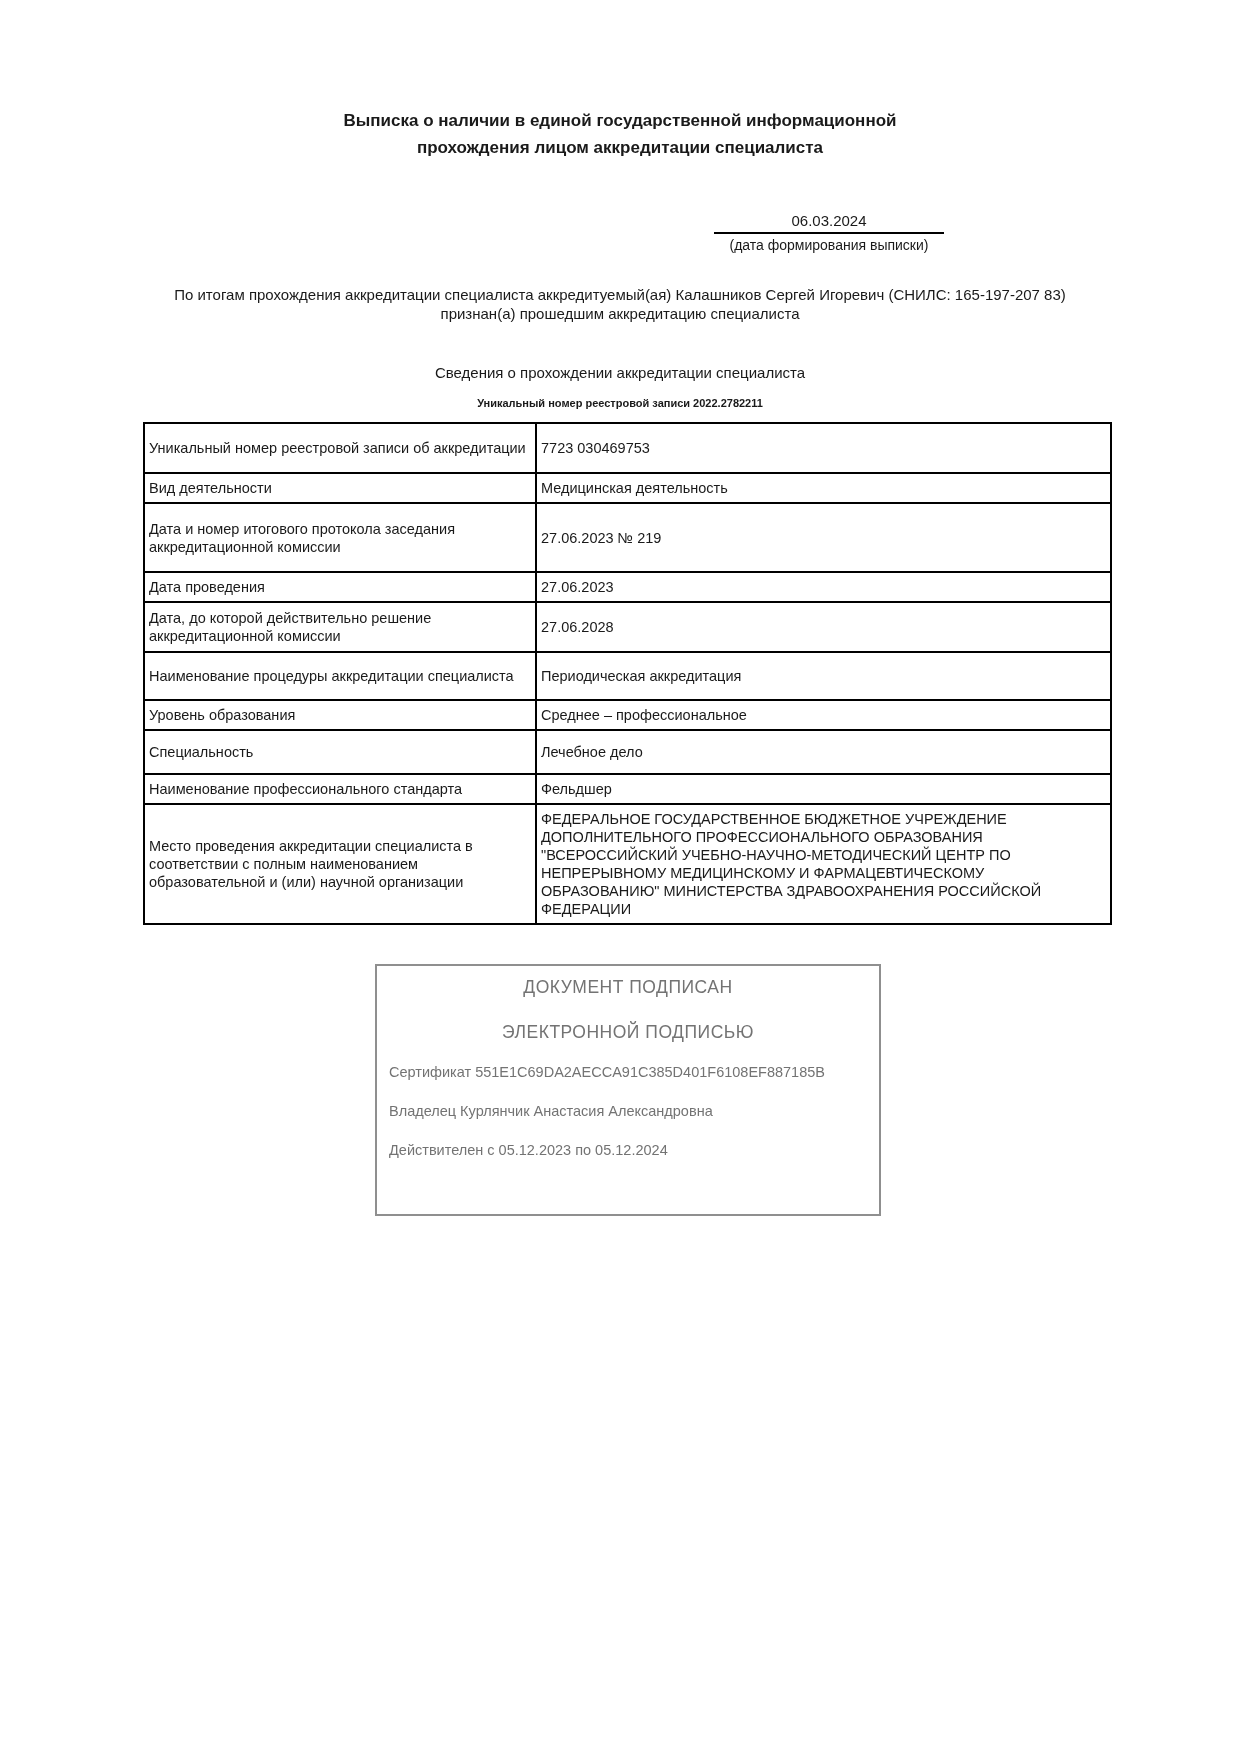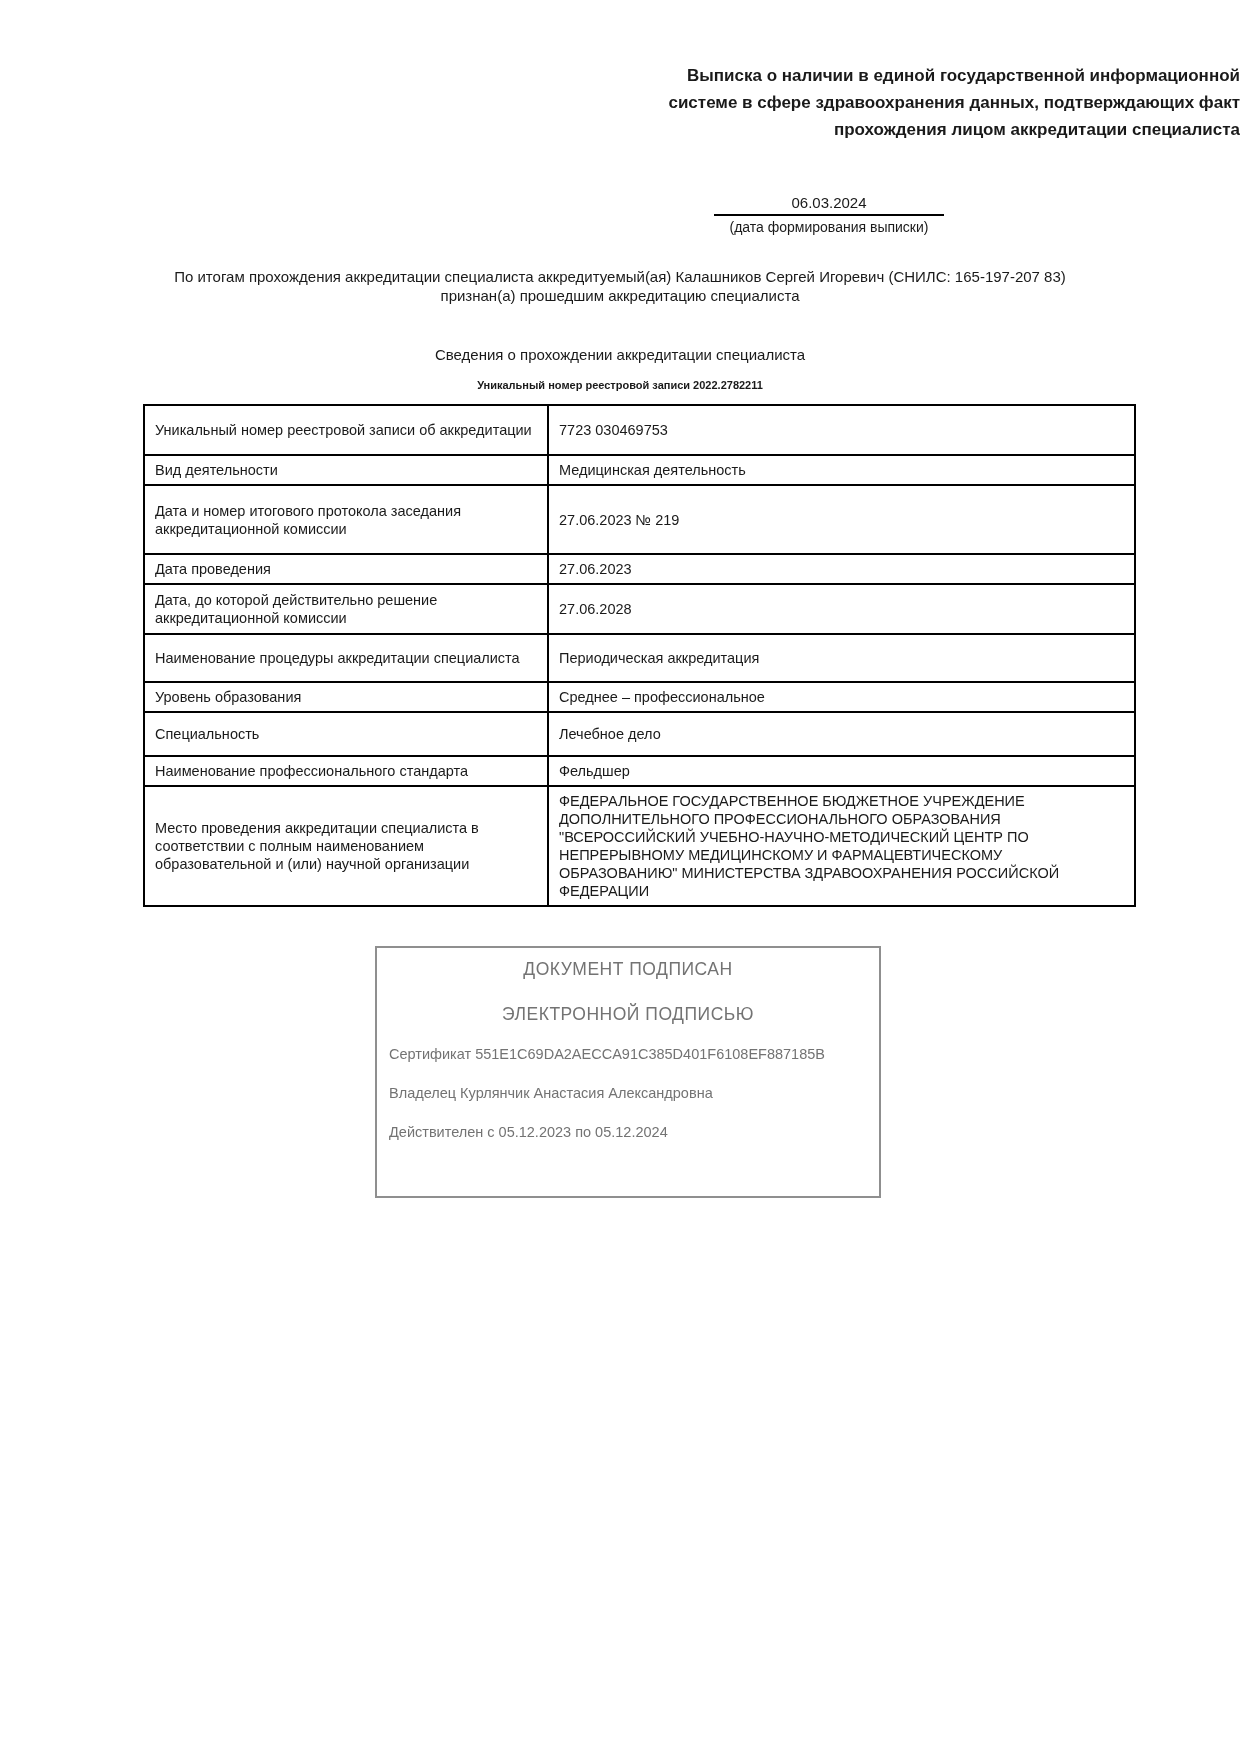--- a/index.html
+++ b/index.html
@@ -8,22 +8,22 @@
     width: 1240px;
     height: 1755px;
     margin: 0 auto;
     background: #ffffff;
     font-family: "Liberation Sans", sans-serif;
     color: #1a1a1a;
     box-sizing: border-box;
   }
   
   .doc-title {
-    padding-top: 62px;
-    text-align: right;
+    padding-top: 107px;
+    text-align: center;
     font-size: 17px;
     font-weight: bold;
     line-height: 27px;
   }
   
   .date-block {
     width: 230px;
     margin-left: 714px;
     margin-top: 50px;
     text-align: center;
@@ -67,21 +67,21 @@
     margin-left: 143px;
     width: 947px;
     border-collapse: collapse;
     table-layout: fixed;
   }
   table.acc-table td {
     border: 2px solid #000000;
     vertical-align: middle;
     font-size: 14.5px;
     line-height: 18px;
-    padding: 5px 10px;
+    padding: 5px 4px;
     word-wrap: break-word;
   }
   td.col-label { width: 382px; }
   td.col-value { width: 565px; }
   tr.r-1  { height: 50px; }
   tr.r-2  { height: 29px; }
   tr.r-3  { height: 69px; }
   tr.r-4  { height: 30px; }
   tr.r-5  { height: 50px; }
   tr.r-6  { height: 48px; }
@@ -115,21 +115,20 @@
   }
   .sig-detail.first { }
 </style>
 </head>
 <body>
 
 <div class="page">
 
   <div class="doc-title">
     <div>Выписка о наличии в единой государственной информационной</div>
-    <div>системе в сфере здравоохранения данных, подтверждающих факт</div>
     <div>прохождения лицом аккредитации специалиста</div>
   </div>
 
   <div class="date-block">
     <div class="date-value">06.03.2024</div>
     <div class="date-caption">(дата формирования выписки)</div>
   </div>
 
   <div class="intro">
     <div>По итогам прохождения аккредитации специалиста аккредитуемый(ая) Калашников Сергей Игоревич (СНИЛС: 165-197-207 83)</div>

